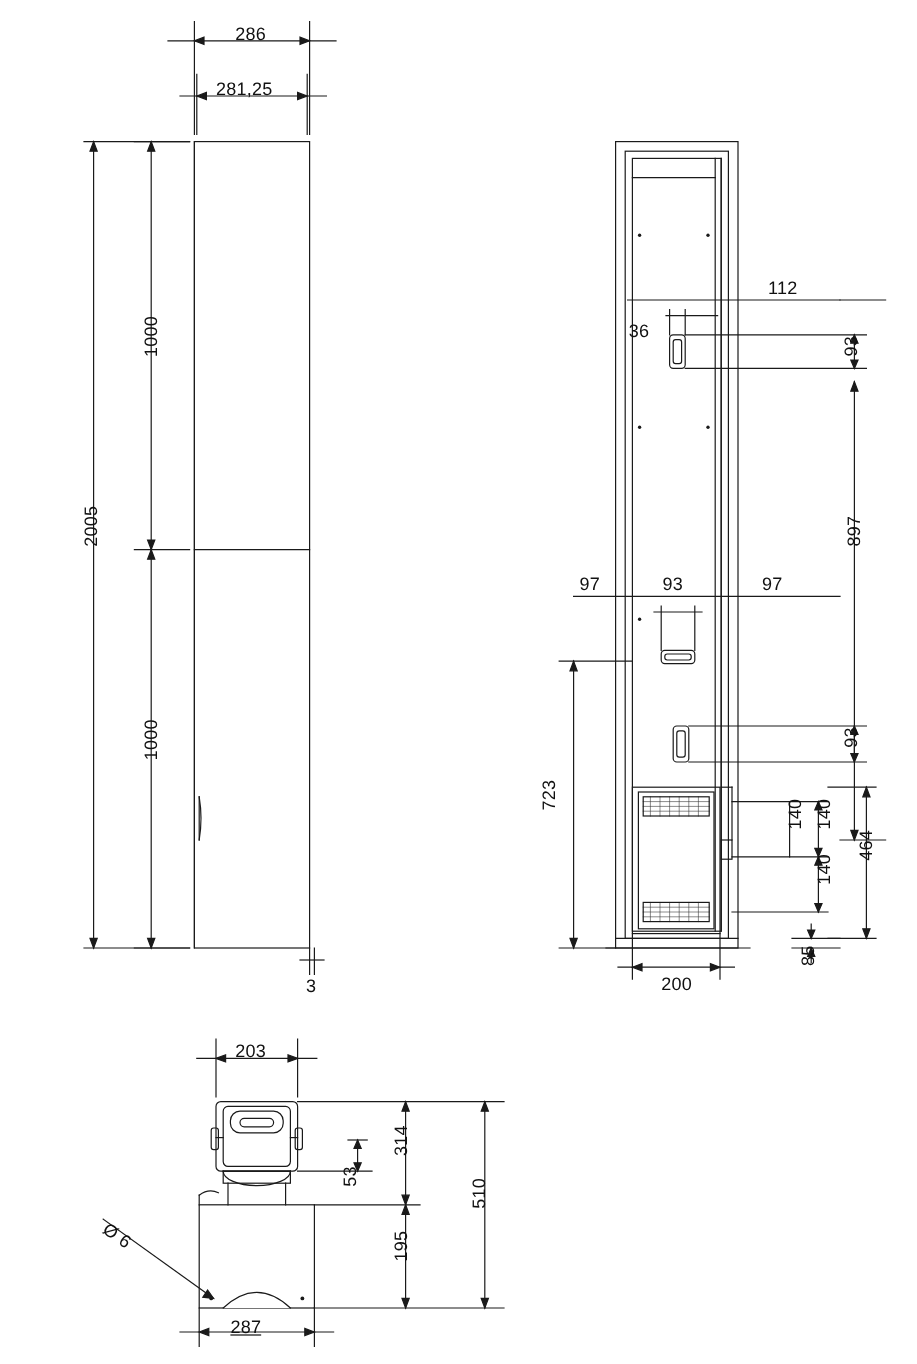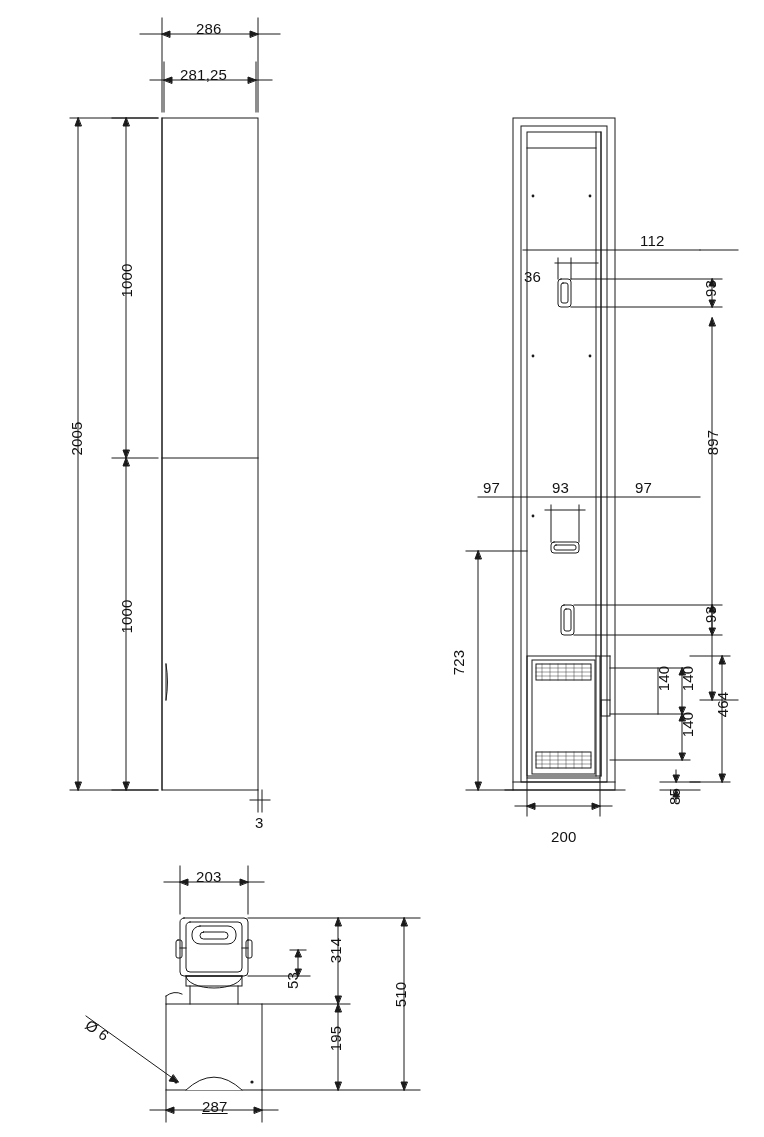--- a/index.html
+++ b/index.html
@@ -313,28 +313,28 @@
 
   <div class="dim-label" style="left:524px; top:224px;margin-top:44px;">36</div>
   <div class="dim-label" style="left:640px; top:232px;">112</div>
   <div class="dim-label rot" style="left:685px; top:280px; width:50px; text-align:center;">93</div>
   <div class="dim-label rot" style="left:682px; top:434px; width:60px; text-align:center;">897</div>
   <div class="dim-label" style="left:483px; top:479px;">97</div>
   <div class="dim-label" style="left:552px; top:479px;">93</div>
   <div class="dim-label" style="left:635px; top:479px;">97</div>
   <div class="dim-label rot" style="left:685px; top:606px; width:50px; text-align:center;">93</div>
   <div class="dim-label rot" style="left:428px; top:654px; width:60px; text-align:center;">723</div>
-  <div class="dim-label" style="left:551px; top:812px;margin-top:16px;">200</div>
+  <div class="dim-label" style="left:551px; top:812px;">200</div>
   <div class="dim-label rot" style="left:641px; top:670px; width:44px; text-align:center;">140</div>
   <div class="dim-label rot" style="left:665px; top:670px; width:44px; text-align:center;">140</div>
   <div class="dim-label rot" style="left:665px; top:716px; width:44px; text-align:center;">140</div>
   <div class="dim-label rot" style="left:697px; top:696px; width:50px; text-align:center;">464</div>
   <div class="dim-label rot" style="left:652px; top:788px; width:44px; text-align:center;">85</div>
 
   <div class="dim-label" style="left:196px; top:868px;text-align:center;">203</div>
-  <div class="dim-label" style="left:202px; top:1098px;text-decoration:underline;">287</div>
+  <div class="dim-label" style="left:192px; top:1098px;text-decoration:underline;">287</div>
   <div class="dim-label rot" style="left:270px; top:972px; width:44px; text-align:center;">53</div>
   <div class="dim-label rot" style="left:310px; top:942px; width:50px; text-align:center;">314</div>
   <div class="dim-label rot" style="left:310px; top:1030px; width:50px; text-align:center;">195</div>
   <div class="dim-label rot" style="left:375px; top:986px; width:50px; text-align:center;">510</div>
   <div class="dim-label" style="left:92px; top:1016px; transform:rotate(35deg); transform-origin:0 0;">Ø 6</div>
 
 </div>
 
 </body></html>

